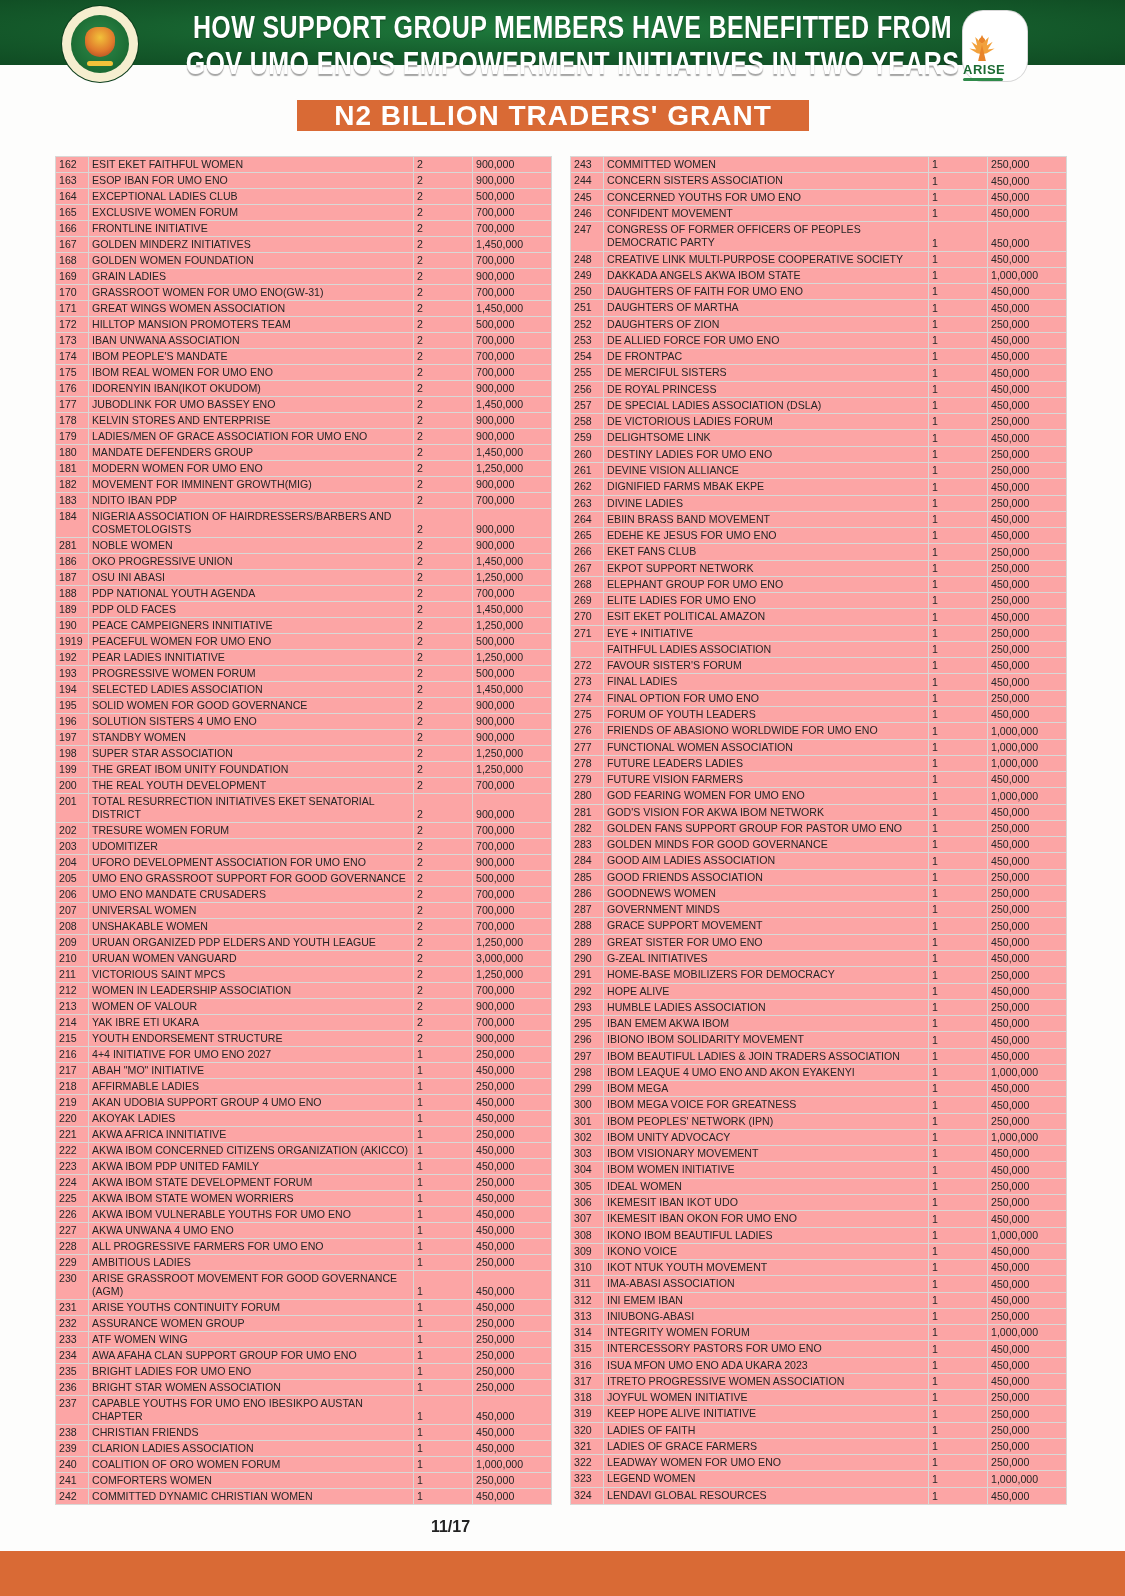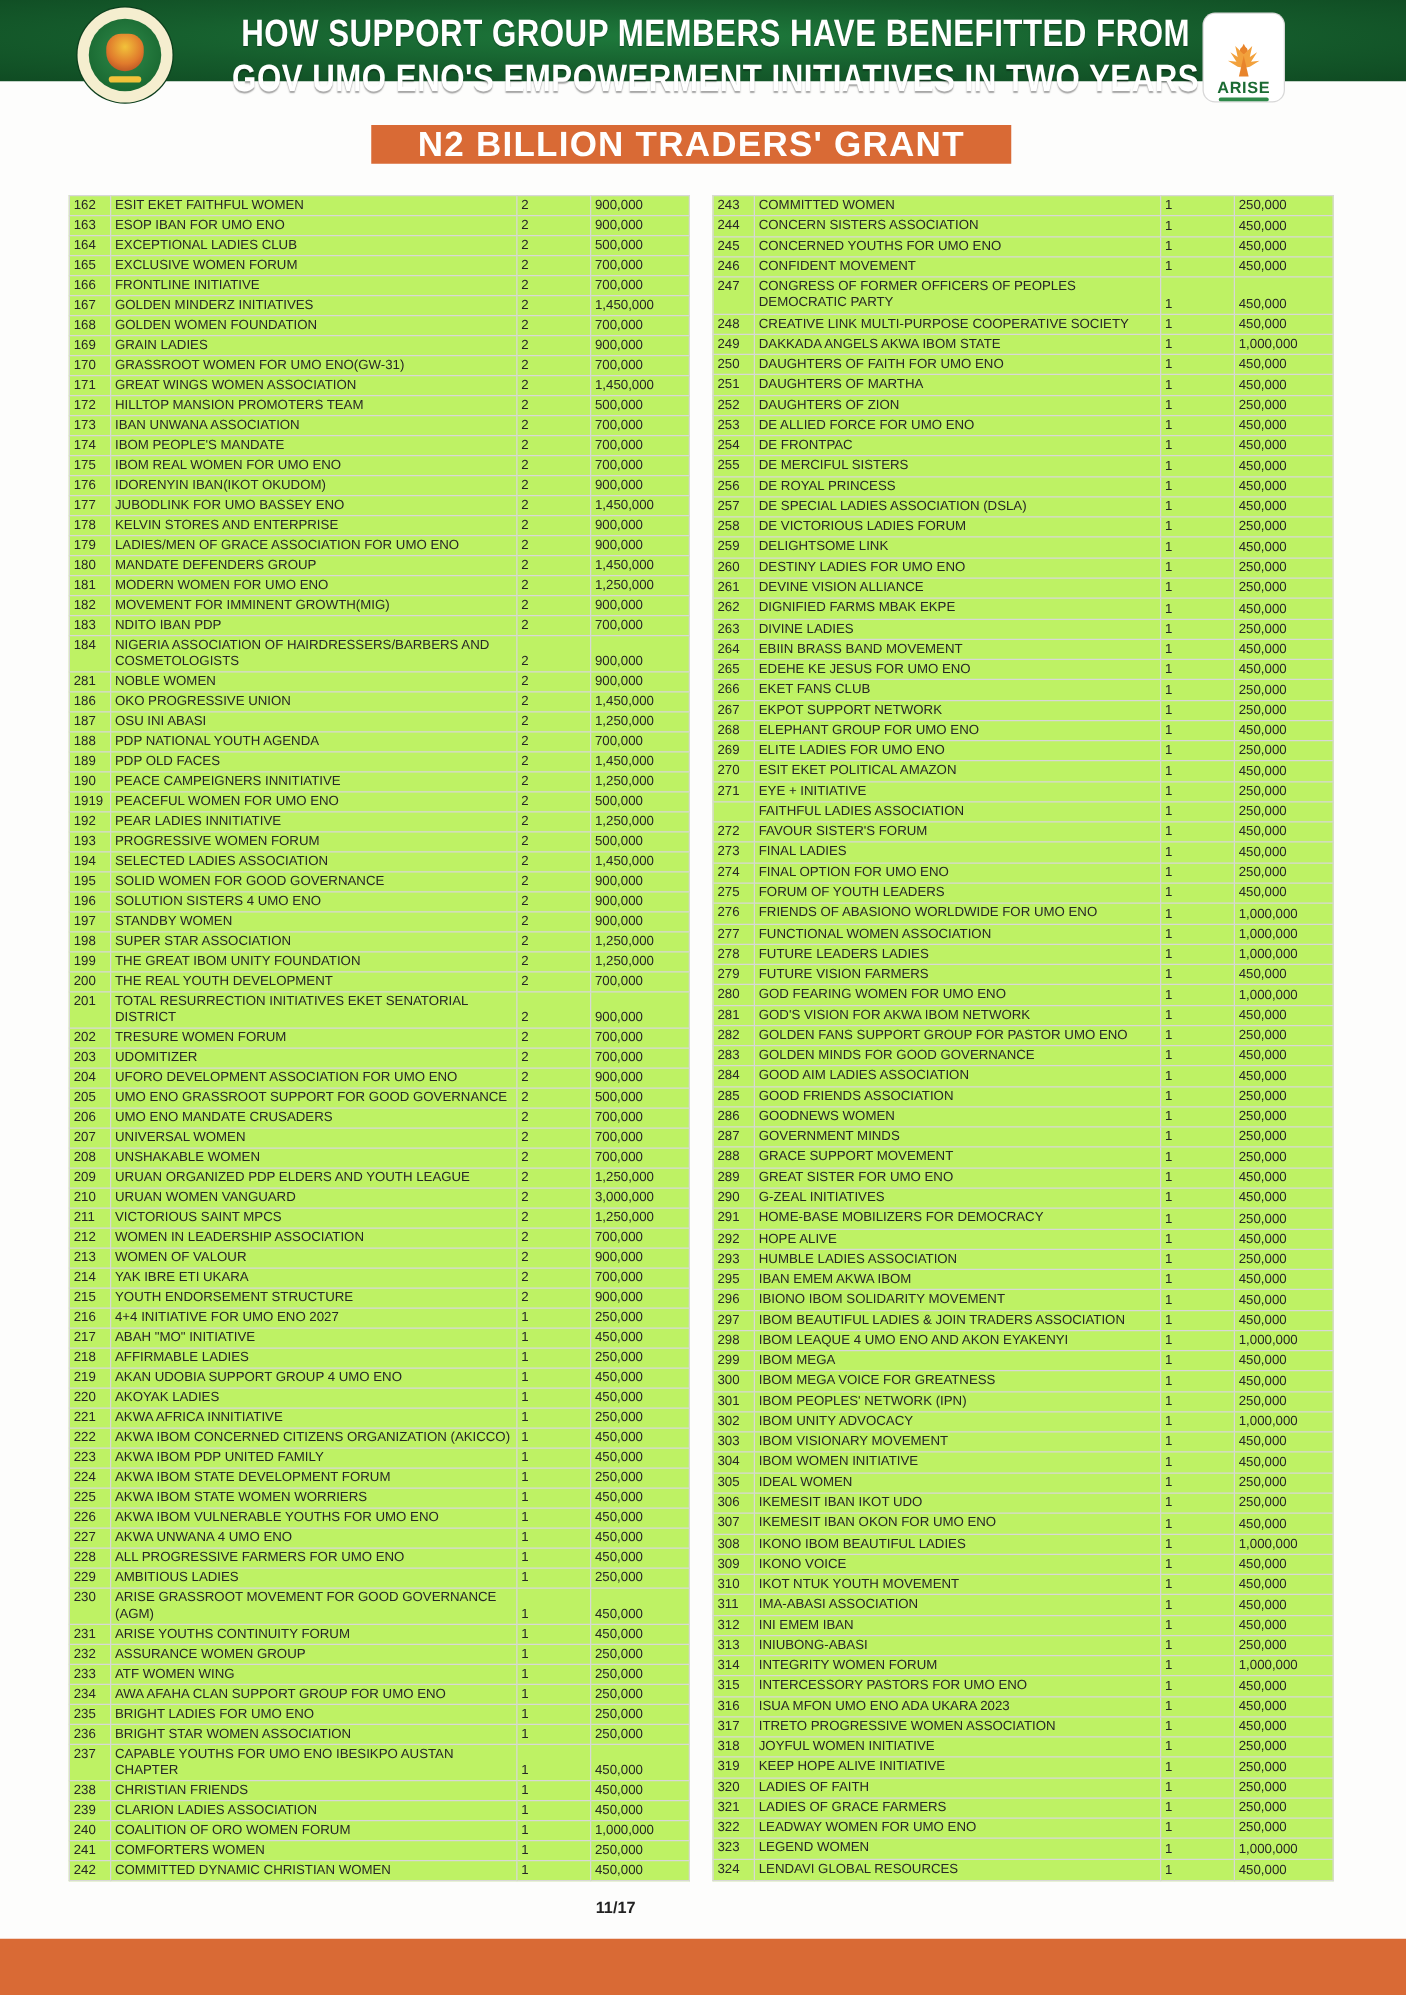--- a/index.html
+++ b/index.html
@@ -39,57 +39,57 @@
   .seal-crest{
     position:absolute;left:14px;top:12px;width:30px;height:30px;border-radius:40% 40% 50% 50%;
     background:radial-gradient(circle at 50% 35%, #f2c23a 0%, #e07a2c 55%, #a33d20 100%);
   }
   .seal-band{
     position:absolute;left:16px;bottom:7px;width:26px;height:5px;border-radius:3px;
     background:#f2c23a;
   }
   
   .arise{
-    position:absolute;left:963px;top:11px;width:64px;height:70px;border-radius:9px;
-    background:#ffffff;display:flex;flex-direction:column;align-items:center;justify-content:flex-start;
+    position:absolute;left:963px;top:11px;width:64px;height:70px;border-radius:20px;
+    background:#ffffff;display:flex;flex-direction:column;justify-content:flex-start;
     padding-top:22px;box-sizing:border-box;box-shadow:0 0 0 1px #d7d7d7;
   }
   .arise-text{
     color:#1b6b33;font-weight:bold;font-size:13px;letter-spacing:.5px;line-height:13px;margin-top:1px;
   }
   .arise-tagline{width:40px;height:3px;background:#2f8a4a;border-radius:2px;margin-top:2px;}
   
   .banner{
     position:absolute;left:297px;top:100px;width:512px;height:31px;
     background:#d96a35;display:flex;align-items:center;justify-content:center;
   }
   .banner-text{
     color:#ffffff;font-weight:bold;font-size:28px;letter-spacing:1px;white-space:nowrap;
   }
   
   .tables{
     position:absolute;left:55px;top:156px;display:flex;gap:18px;
   }
   table.grant{
     border-collapse:collapse;table-layout:fixed;width:491px;
-    background:#bef264;
+    background:#fca5a5;
   }
   table.grant td{
     border:1px solid #d8d8d6;
     font-size:10.6px;line-height:13px;padding:1px 3px;
     overflow:hidden;
   }
   td.no{width:26px;vertical-align:top;white-space:nowrap;}
   td.name{width:318px;vertical-align:top;}
   td.qty{width:52px;vertical-align:bottom;}
   td.amt{width:72px;vertical-align:bottom;white-space:nowrap;}
   
   .page-number{
     position:absolute;top:1518px;left:0;width:901px;text-align:center;
-    font-weight:bold;font-size:13px;color:#222222;padding-left:42px;
+    font-weight:bold;font-size:16px;color:#222222;
   }
   .bottom-bar{
     position:absolute;left:0;bottom:0;width:1125px;height:45px;background:#d96a35;
   }
 </style>
 </head>
 <body>
 
 <div class="header">
   <div class="seal">

